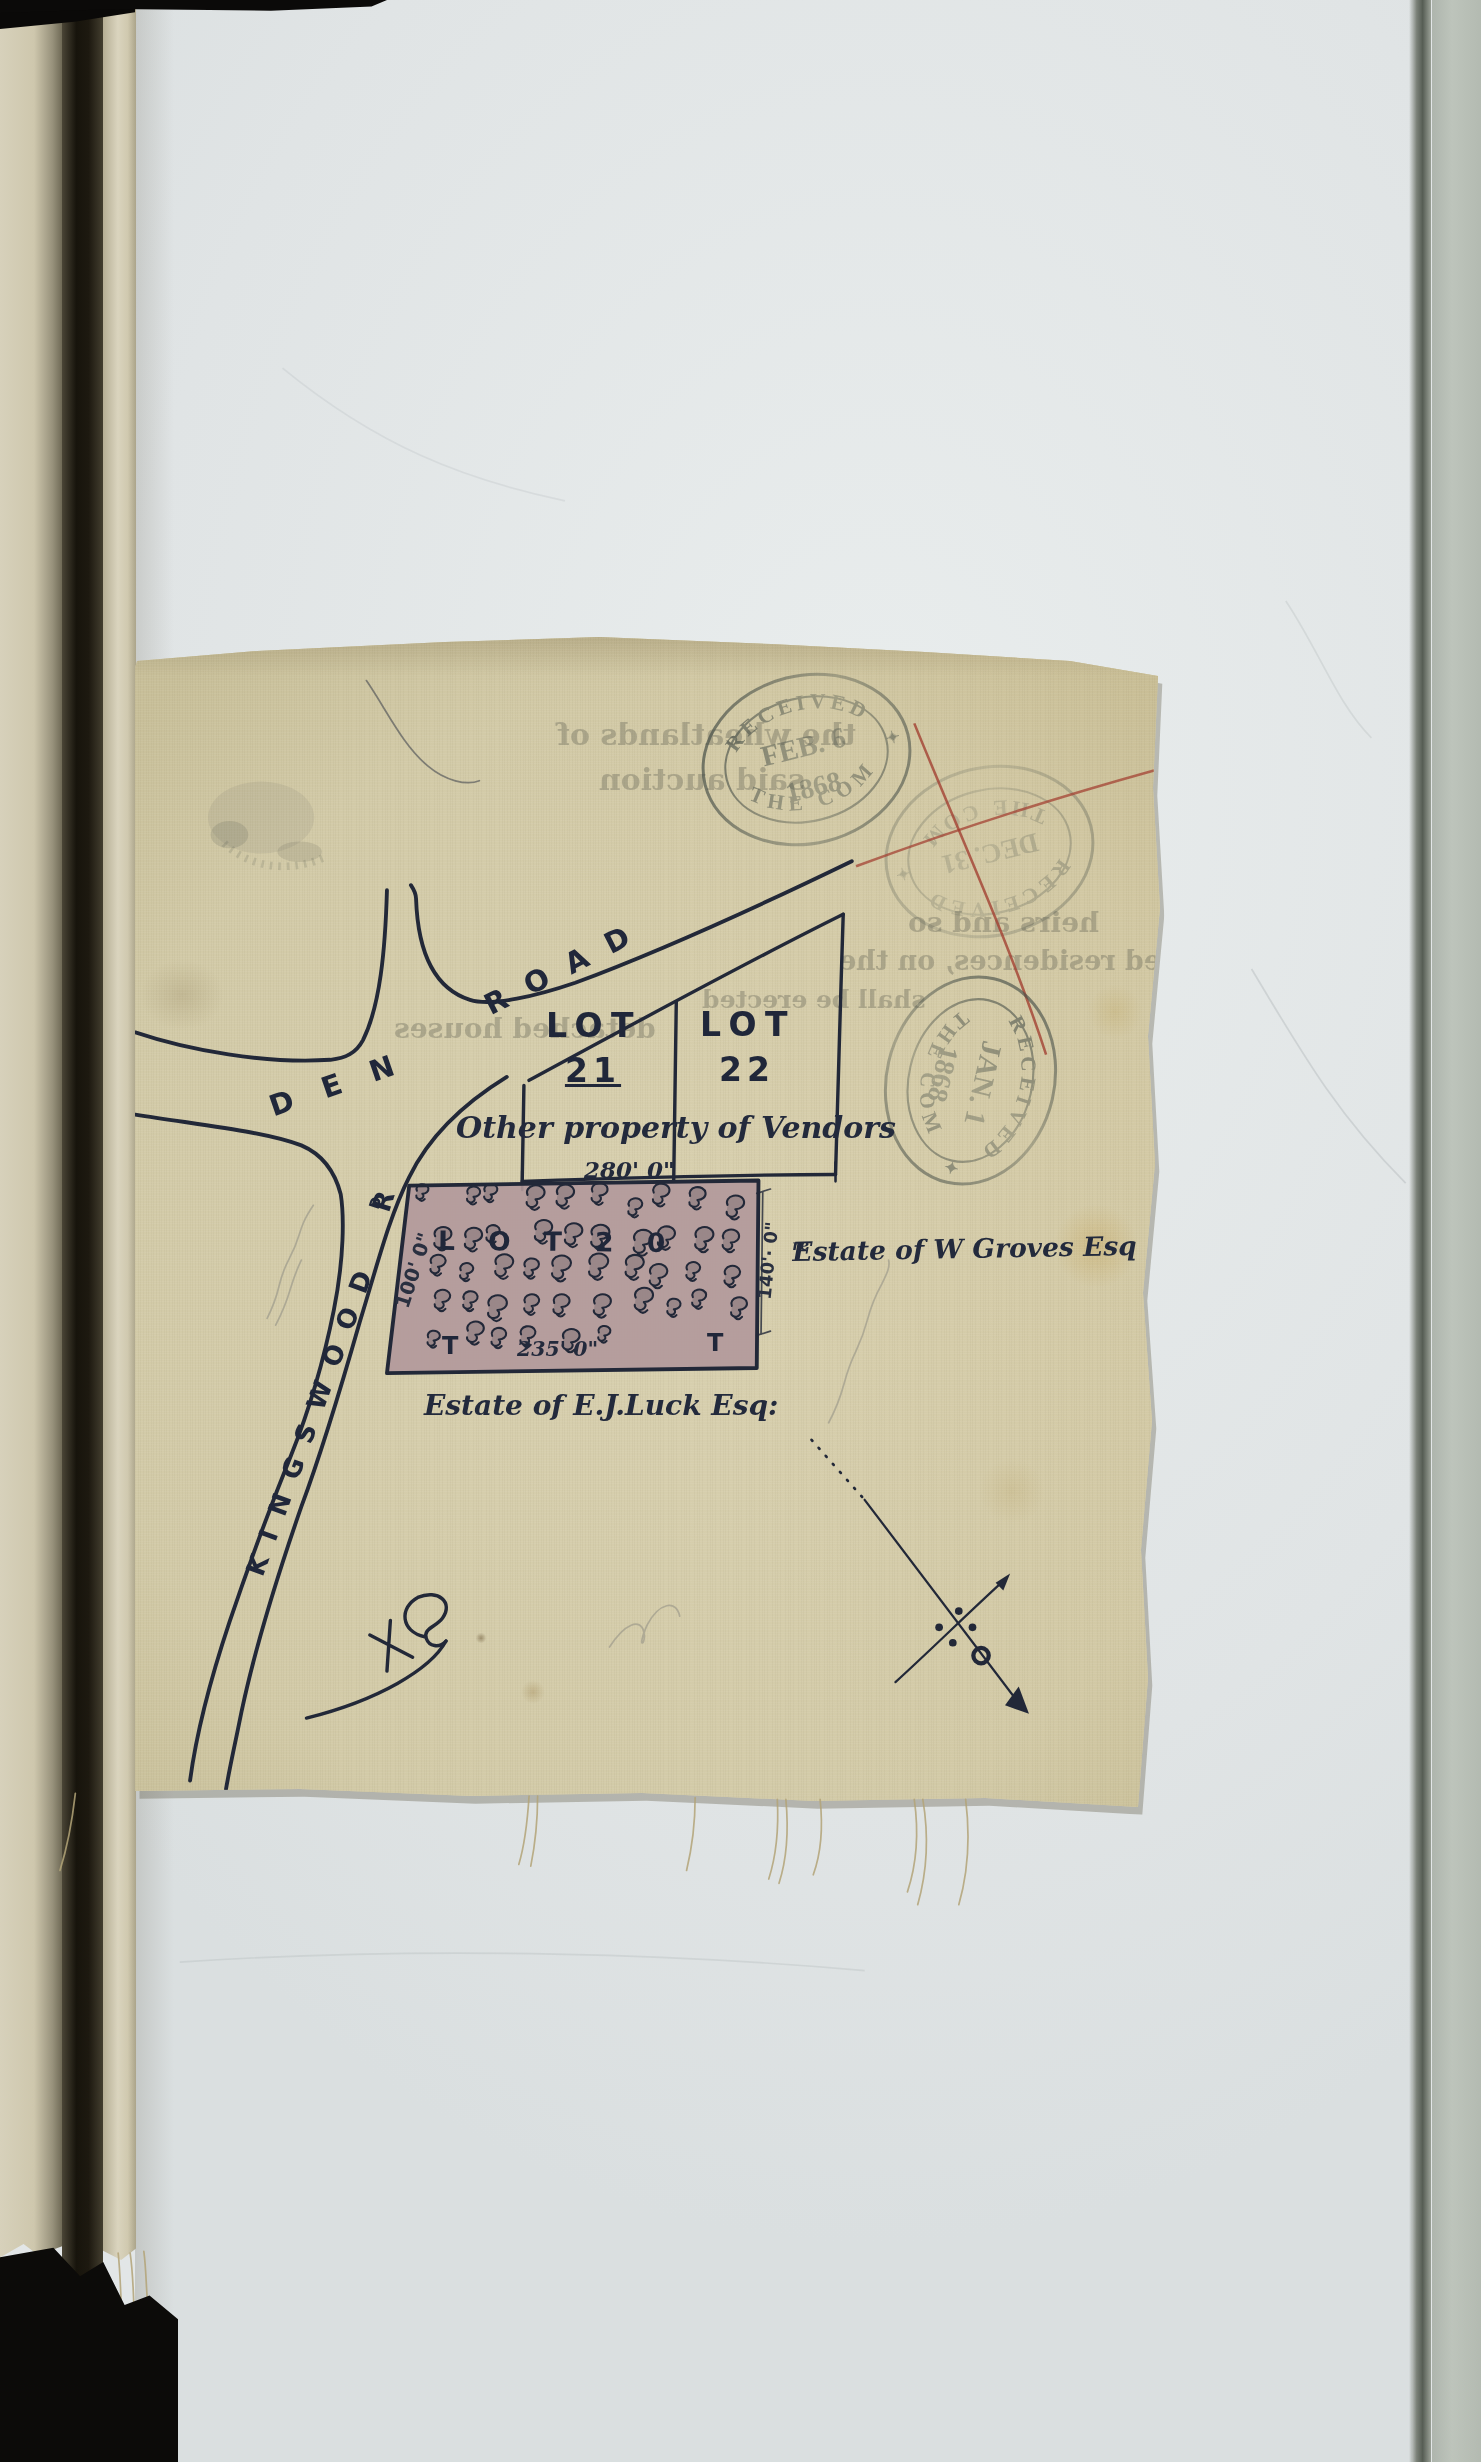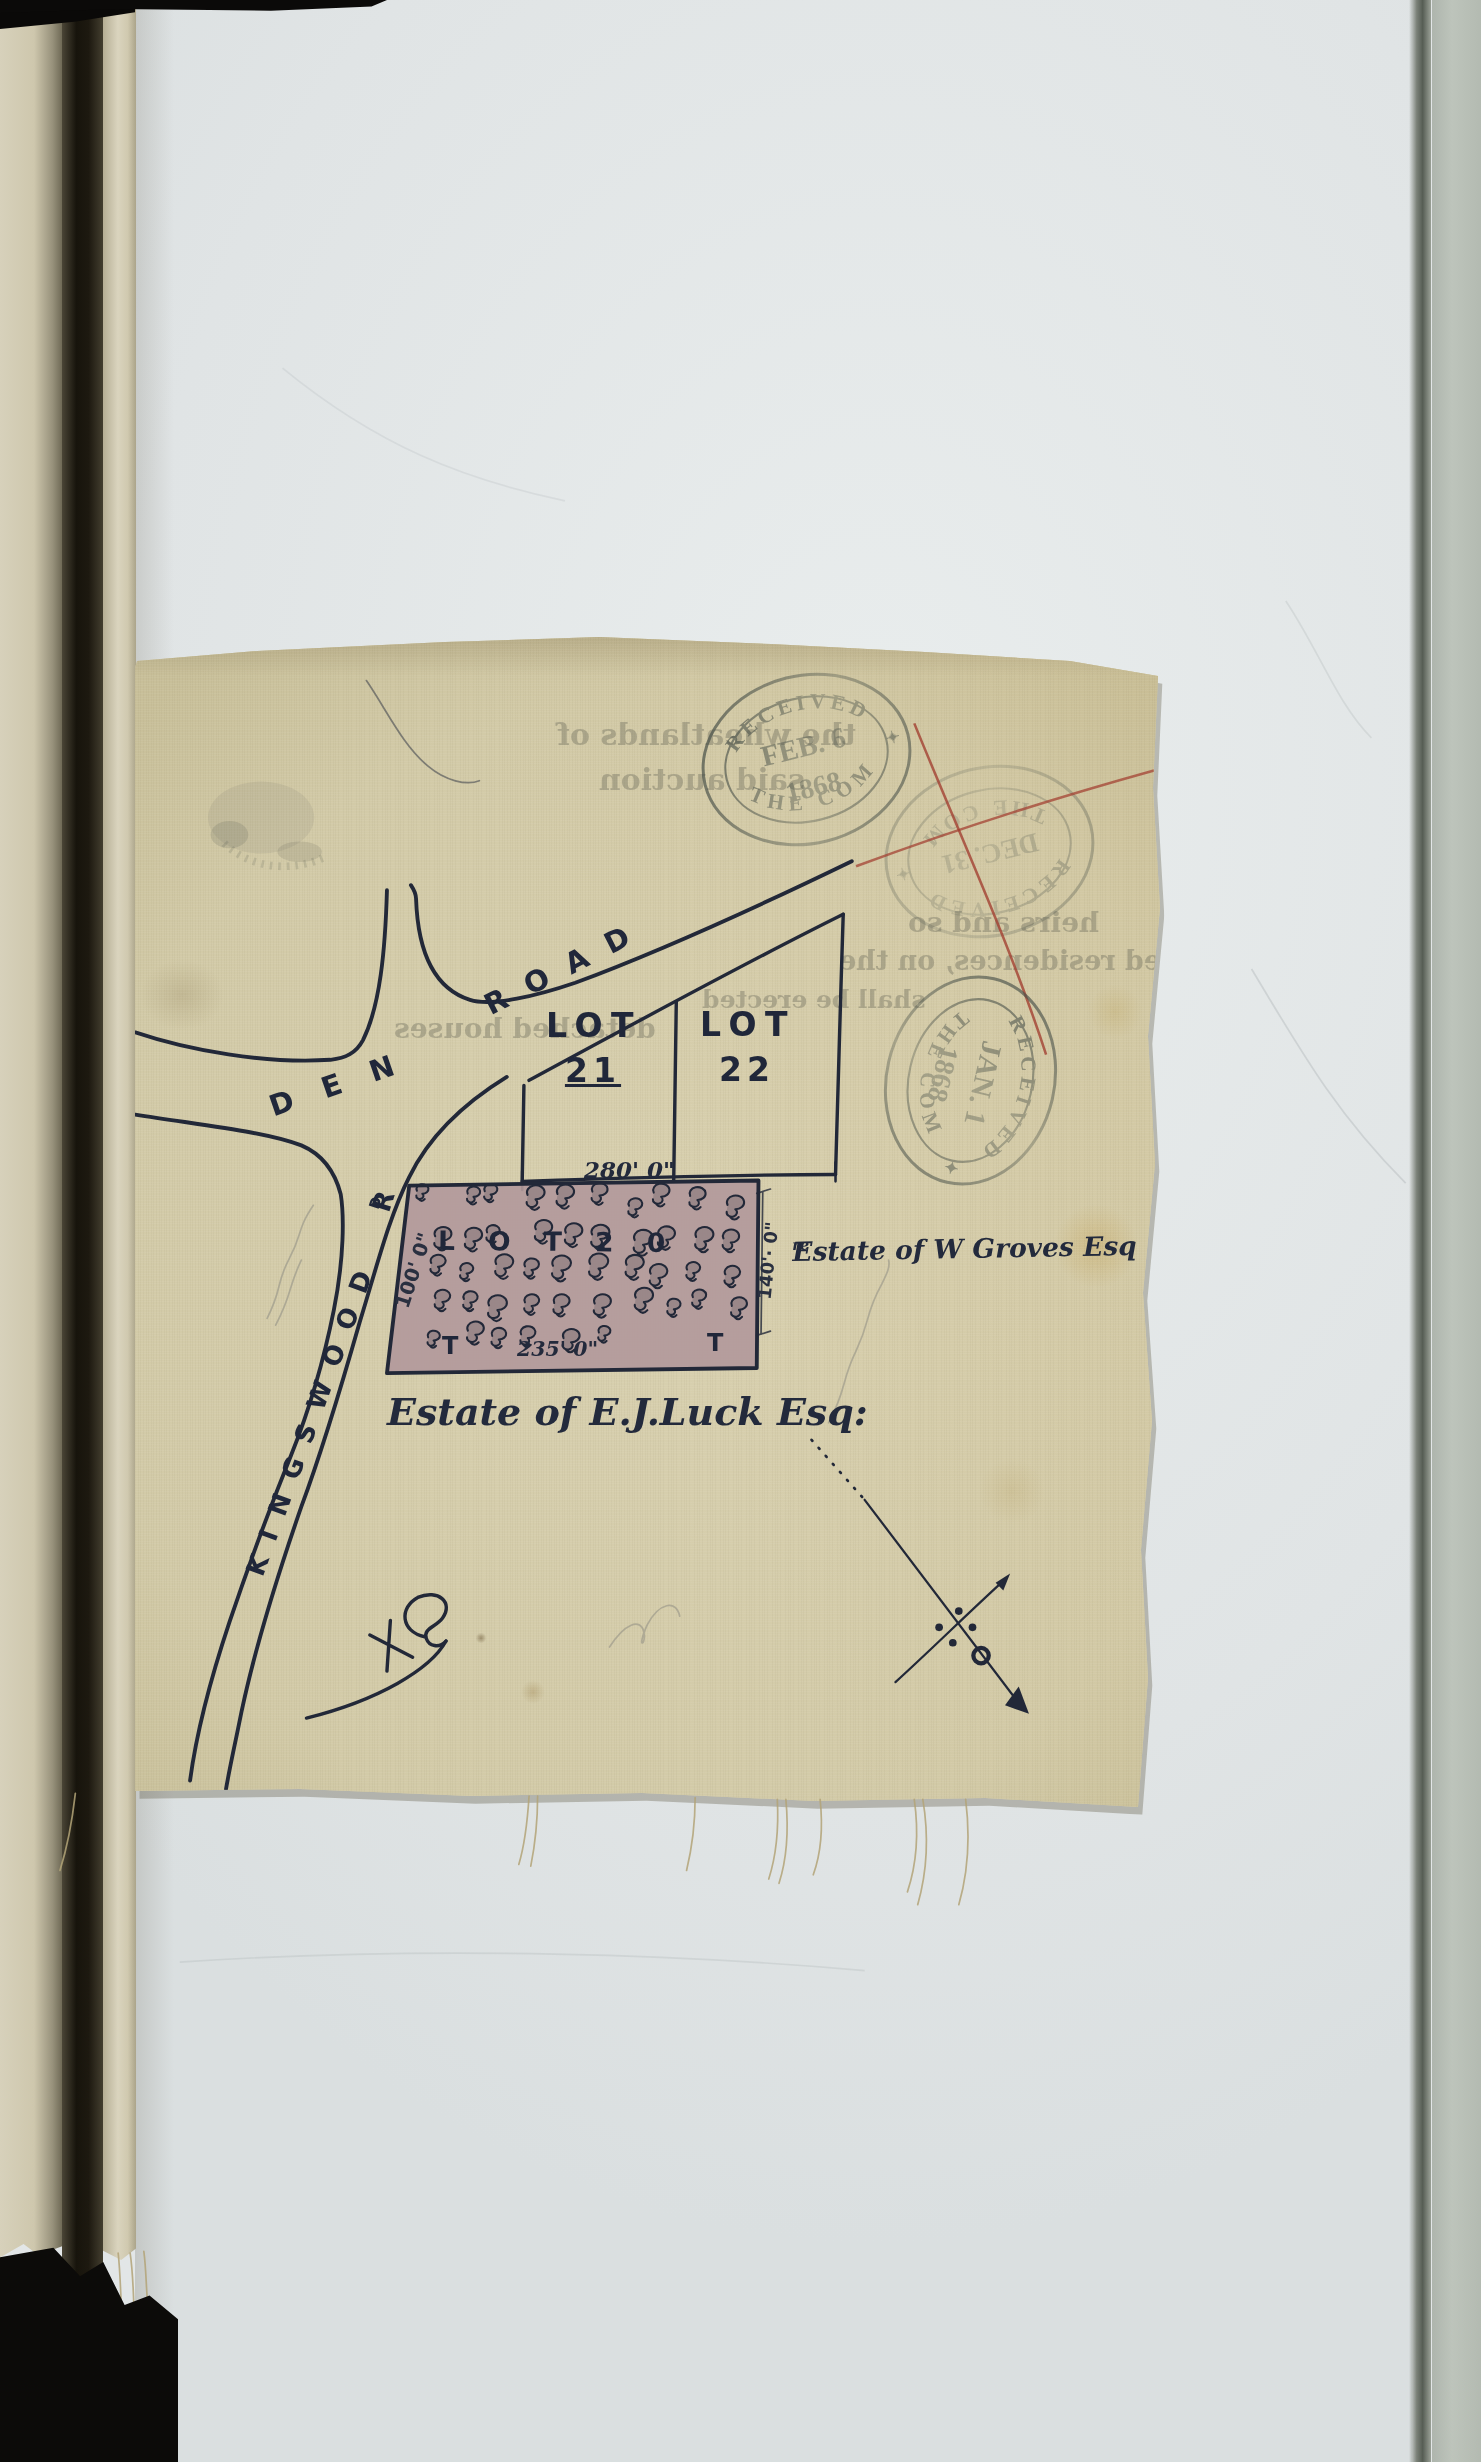--- a/index.html
+++ b/index.html
@@ -267,31 +267,32 @@
     <div class="hand" style="left:546px;top:1003px;width:94px;text-align:center;font-size:33px;line-height:45px;">
       <div style="position:static;letter-spacing:8.6px;">LOT</div>
       <div style="position:static;letter-spacing:5.1px;text-decoration:underline;">21</div>
     </div>
     <div class="hand" style="left:700px;top:1002px;width:94px;text-align:center;font-size:33px;line-height:45px;">
       <div style="position:static;letter-spacing:8.6px;">LOT</div>
       <div style="position:static;letter-spacing:5.1px;">22</div>
     </div>
     <div class="hand" style="left:438px;top:1226px;width:265px;font-size:26.5px;letter-spacing:12px;transform:rotate(.5deg);">L O T   2 0</div>
 
+    <div class="script" style="left:456px;top:1110px;font-size:30px;">Other property of Vendors</div>
     <div class="script" style="left:584px;top:1156px;font-size:23px;">280' 0"</div>
     <div class="hand" style="left:375px;top:1259px;font-size:19.7px;transform:rotate(-72deg);color:#2a3040;">100' 0"</div>
     <div class="hand" style="left:729px;top:1250px;font-size:18px;transform:rotate(-84deg);color:#2a3040;">140'· 0"</div>
     <div class="hand" style="left:442px;top:1332px;font-size:24px;">T</div>
     <div class="script" style="left:517px;top:1337px;font-size:20.5px;">235' 0"</div>
     <div class="hand" style="left:707px;top:1329px;font-size:24px;">T</div>
     <div class="script" style="left:792px;top:1236px;font-size:26.5px;transform:rotate(-1deg);">
         <span>Estate of W Groves Esq</span>
         <sup>re</sup>
       </div>
-    <div class="script" style="left:387px;top:1389px;font-size:38px;">Estate of E.J.Luck Esq:</div>
+    <div class="script" style="left:424px;top:1389px;font-size:28px;">Estate of E.J.Luck Esq:</div>
   </div>
 
   <svg class="abs" style="left:0;top:0" width="1481" height="2462" viewBox="0 0 1730 2876">
     <g stroke="#b3a478" stroke-width="2" fill="none" opacity=".85" stroke-linecap="round">
       <path d="M 88,2095 C 84,2130 78,2160 70,2185"></path>
       <path d="M 618,2098 C 616,2130 612,2158 606,2178"></path>
       <path d="M 628,2098 C 628,2135 624,2160 620,2180"></path>
       <path d="M 812,2100 C 812,2135 808,2160 802,2185"></path>
       <path d="M 908,2102 C 910,2140 906,2170 898,2195"></path>
       <path d="M 918,2102 C 922,2145 918,2175 910,2200"></path>

